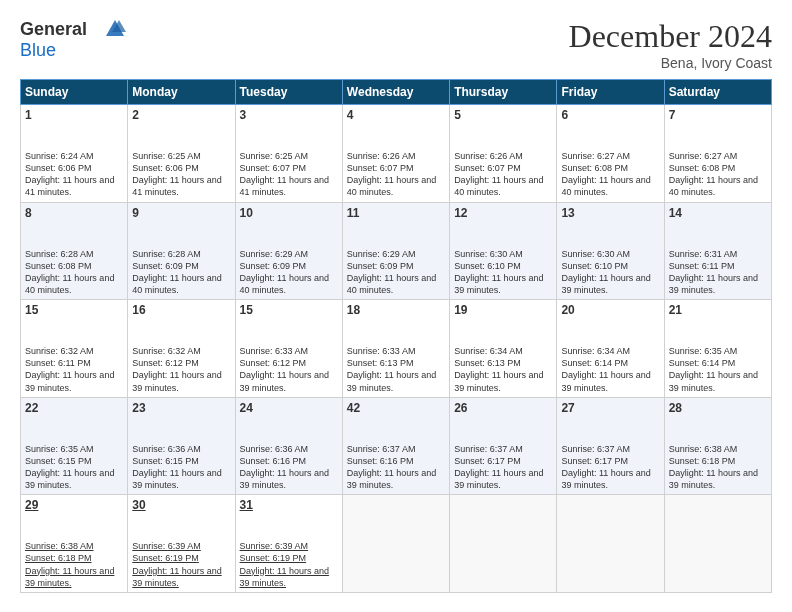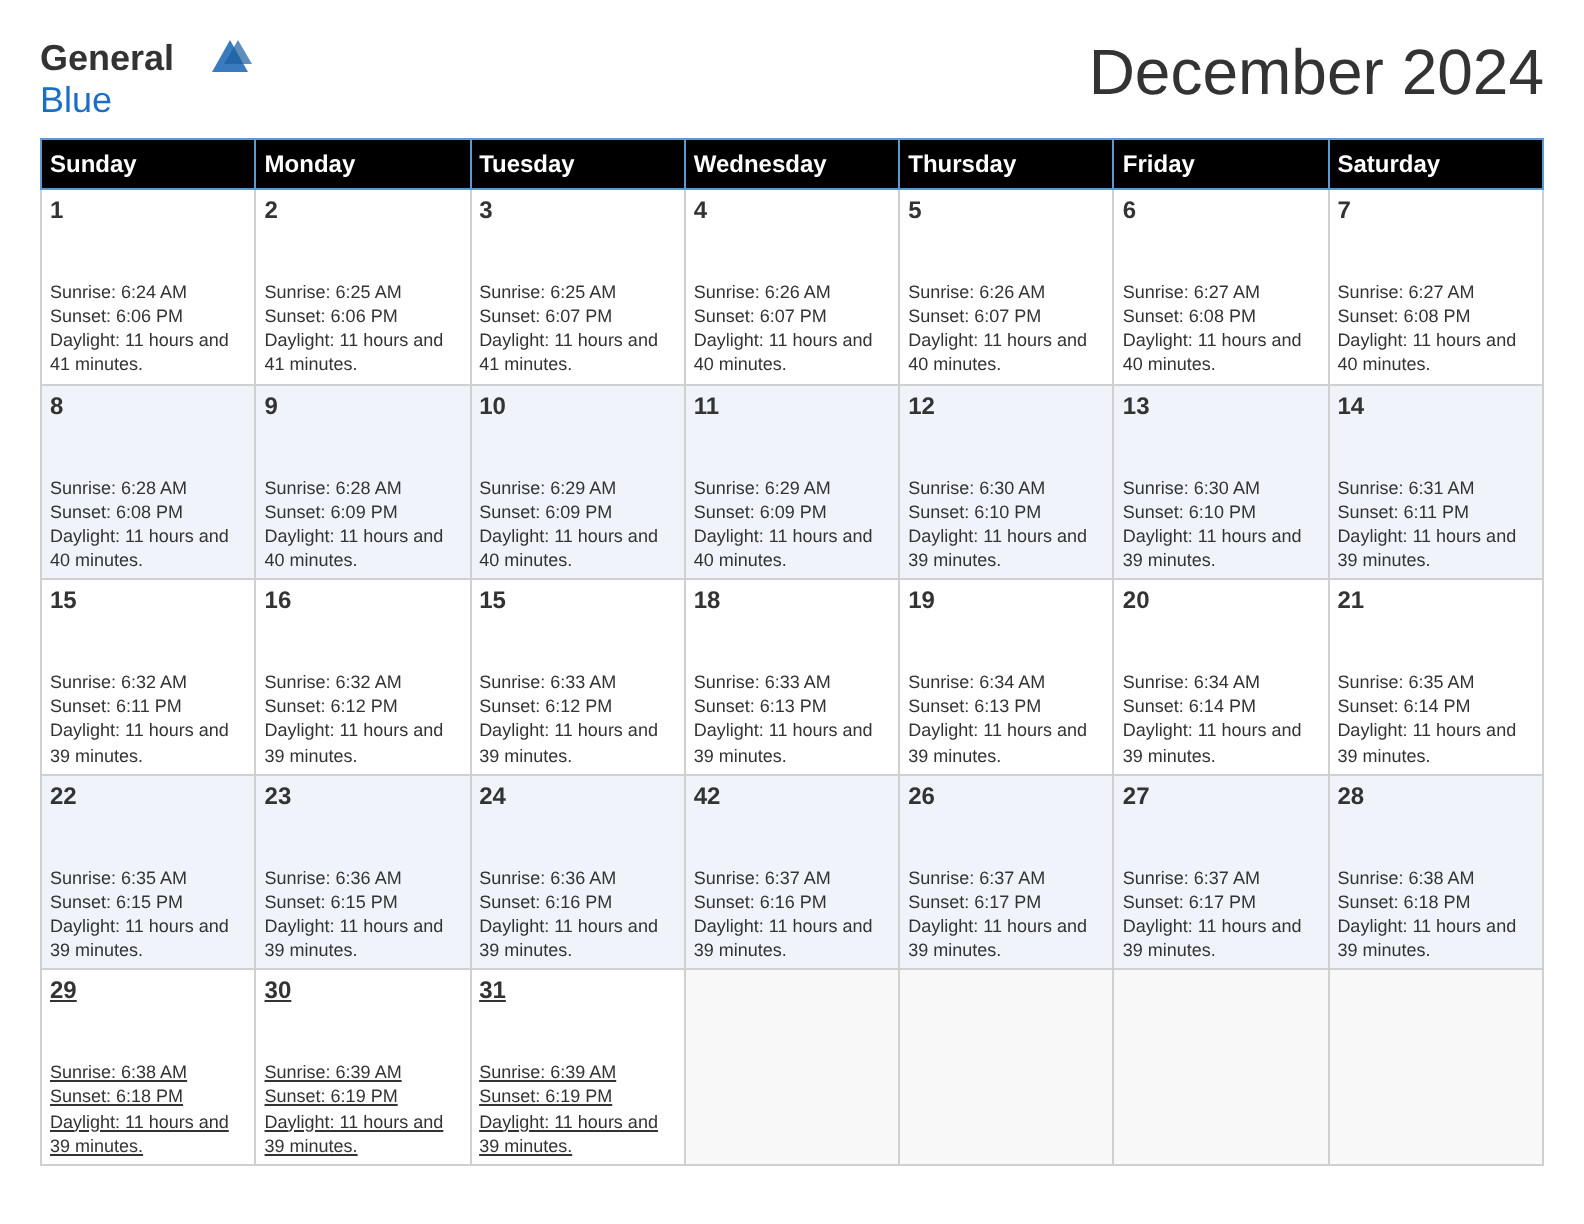--- a/index.html
+++ b/index.html
@@ -47,32 +47,33 @@
       height: 22px;
       margin-left: 2px;
     }
     .title-area {
       text-align: right;
     }
     .month-title {
       font-size: 32px;
       font-weight: normal;
       color: #333;
+      font-family: Liberation Serif, serif;
     }
     .subtitle {
       font-size: 14px;
       color: #555;
     }
     .calendar {
       width: 100%;
       border-collapse: collapse;
       table-layout: fixed;
     }
     .calendar thead th {
-      background: #000000;
+      background: #0c4a6e;
       color: #fff;
       font-size: 12px;
       font-weight: bold;
       padding: 5px 4px;
       text-align: left;
       border: 1px solid #5a9ad4;
     }
     .calendar tbody td {
       vertical-align: top;
       border: 1px solid #d0d0d0;
@@ -115,20 +116,21 @@
         <span class="logo-general">General</span>
         <svg class="logo-icon" viewBox="0 0 22 22">
           <polygon points="11,2 20,18 2,18" fill="#3a7abf"></polygon>
           <polygon points="15,2 22,14 8,14" fill="#1a5fa0" opacity="0.7"></polygon>
         </svg>
       </div>
       <span class="logo-blue">Blue</span>
     </div>
     <div class="title-area">
       <div class="month-title">December 2024</div>
+      <div class="subtitle">Bena, Ivory Coast</div>
     </div>
   </div>
 
   <table class="calendar">
     <thead>
       <tr>
       <th>Sunday</th>
           <th>Monday</th>
           <th>Tuesday</th>
           <th>Wednesday</th>

